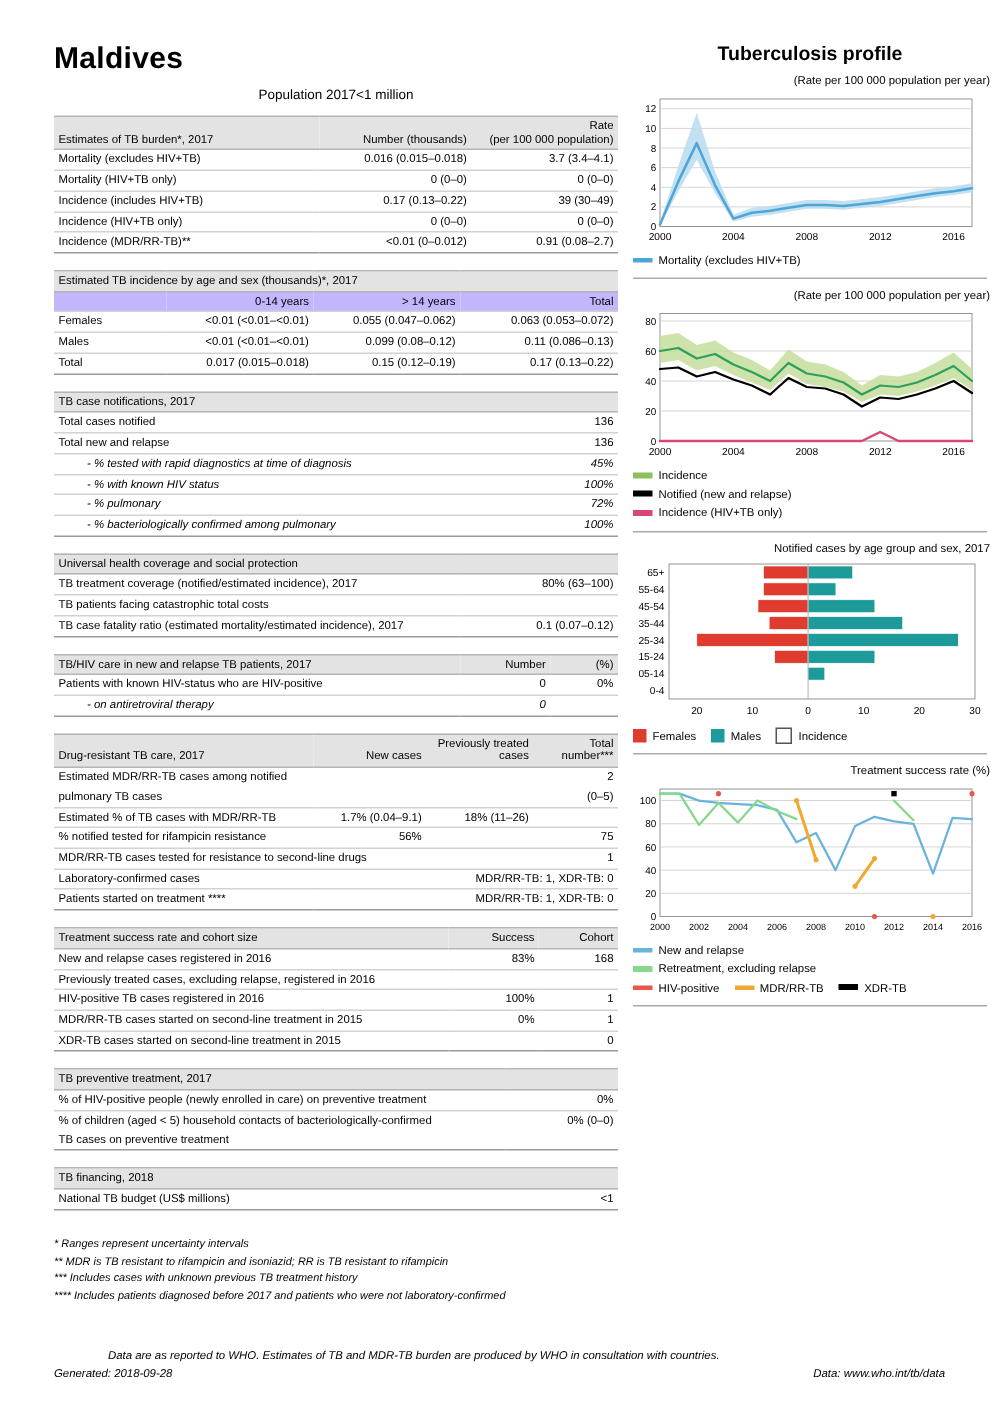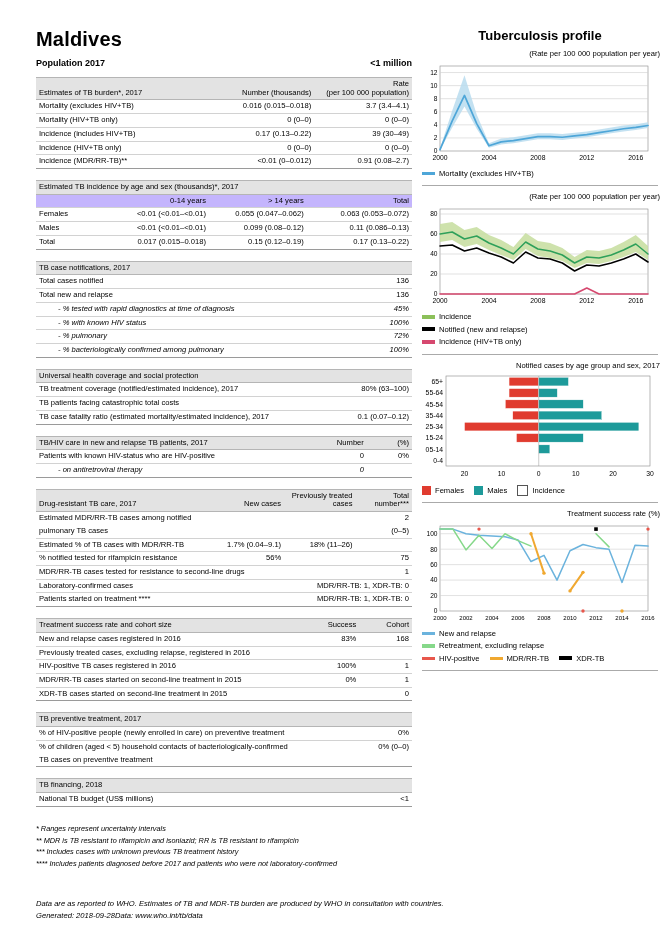--- a/index.html
+++ b/index.html
@@ -6,39 +6,39 @@
   body{
     width:666px;height:940px;background:#fff;
     font-family:"Liberation Sans", sans-serif;
     color:#000;position:relative;overflow:hidden;
   }
   .page{position:absolute;left:0;top:0;width:574px;height:940px;}
   .left-col{position:absolute;left:36px;top:28px;width:376px;}
   .right-col{position:absolute;left:420px;top:28px;width:240px;}
 
   h1.country{font-size:20px;font-weight:bold;margin:0 0 7px 0;letter-spacing:0.2px;}
-  .pop-row{display:flex;justify-content:space-between;font-size:9px;font-weight:bold;margin-bottom:9px;}
+  .pop-row{display:flex;justify-content:center;font-size:9px;font-weight:normal;margin-bottom:9px;}
   .profile-title{text-align:center;font-size:13px;font-weight:bold;margin:0 0 6px 0;}
 
   table.tb{width:100%;border-collapse:collapse;font-size:7.6px;table-layout:fixed;}
   table.tb td{padding:2px 3px;border-bottom:0.6px solid #d2d2d2;vertical-align:bottom;line-height:1.15;}
   table.tb tr.hdr td{background:#e3e3e3;border-bottom:0.6px solid #b5b5b5;border-top:0.6px solid #b5b5b5;font-weight:normal;}
   table.tb tr.subhdr td{background:#c4b5fd;border-bottom:0.6px solid #d2d2d2;}
   table.tb tr.last td{border-bottom:0.9px solid #9a9a9a;}
   .r{text-align:right;}
   .c{text-align:right;}
   .ind{padding-left:22px !important;font-style:italic;}
   .blk{margin-bottom:11px;}
   .nb{border-bottom:none !important;}
 
   .notes{margin-top:16px;font-size:7.3px;font-style:italic;line-height:1.62;}
 
   .footer{position:absolute;left:36px;top:899px;width:594px;font-size:7.6px;font-style:italic;}
-  .footer .l1{margin-bottom:3px;}
-  .footer .l2{display:flex;}
+  .footer .l1{margin-bottom:3px;margin-left:36px;}
+  .footer .l2{display:flex;justify-content:space-between;}
 
   .chart-block{margin-bottom:4px;text-align:right;}
   .chart-cap{font-size:7.6px;margin:0 0 2px 1px;}
   .legend{font-size:7.6px;margin:3px 0 0 2px;line-height:1.5;}
   .legend .row{display:flex;align-items:center;gap:4px;margin-bottom:1px;}
   .swatch{display:inline-block;width:13px;height:3.5px;flex:none;}
   .swatch.box{width:9px;height:9px;}
   .sep{border-bottom:0.8px solid #aaa;margin:6px 2px 6px 2px;}
   .lg-inline{display:flex;align-items:center;gap:4px;}
   .lg-wrap{display:flex;gap:10px;align-items:center;flex-wrap:wrap;}

